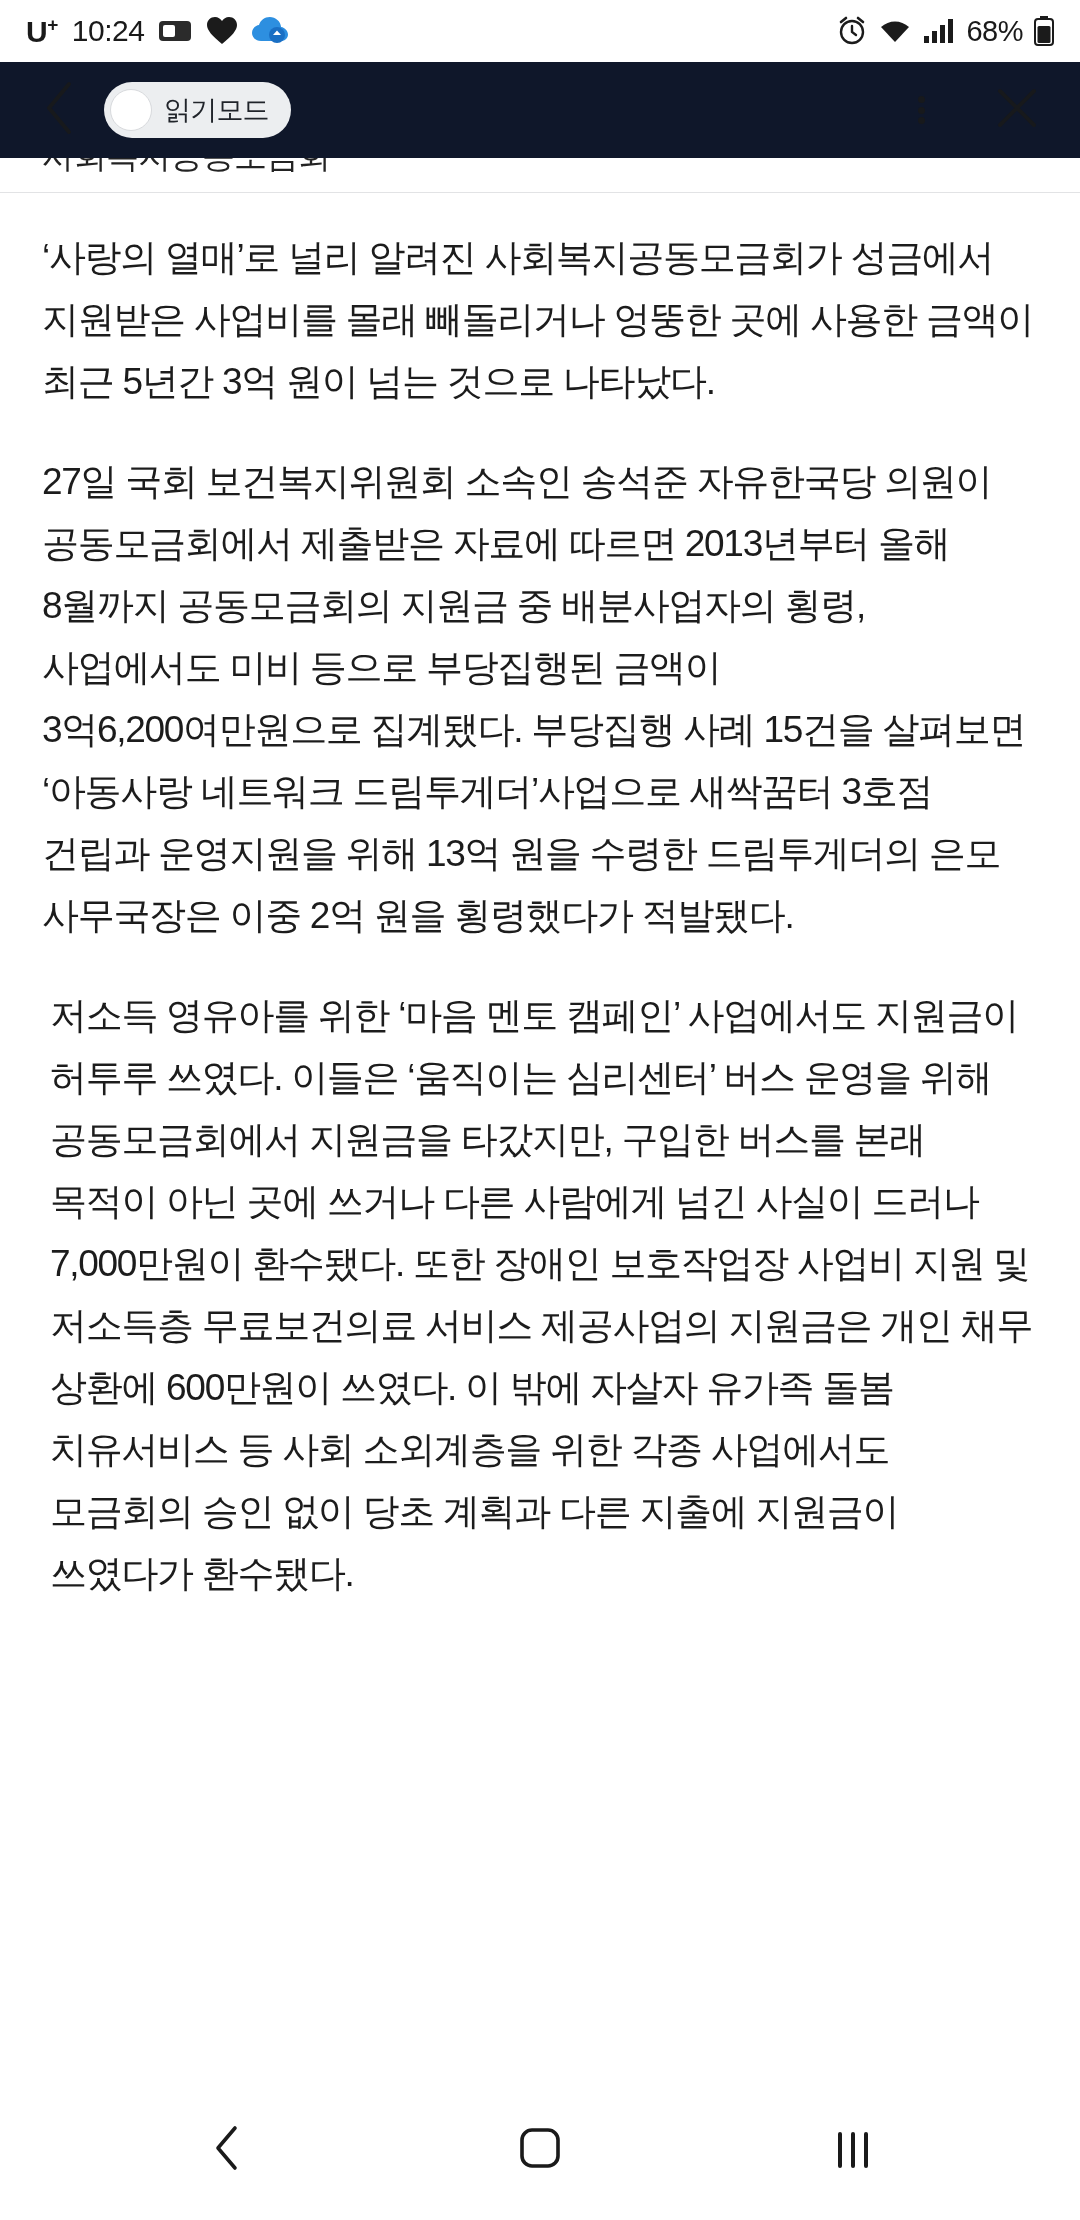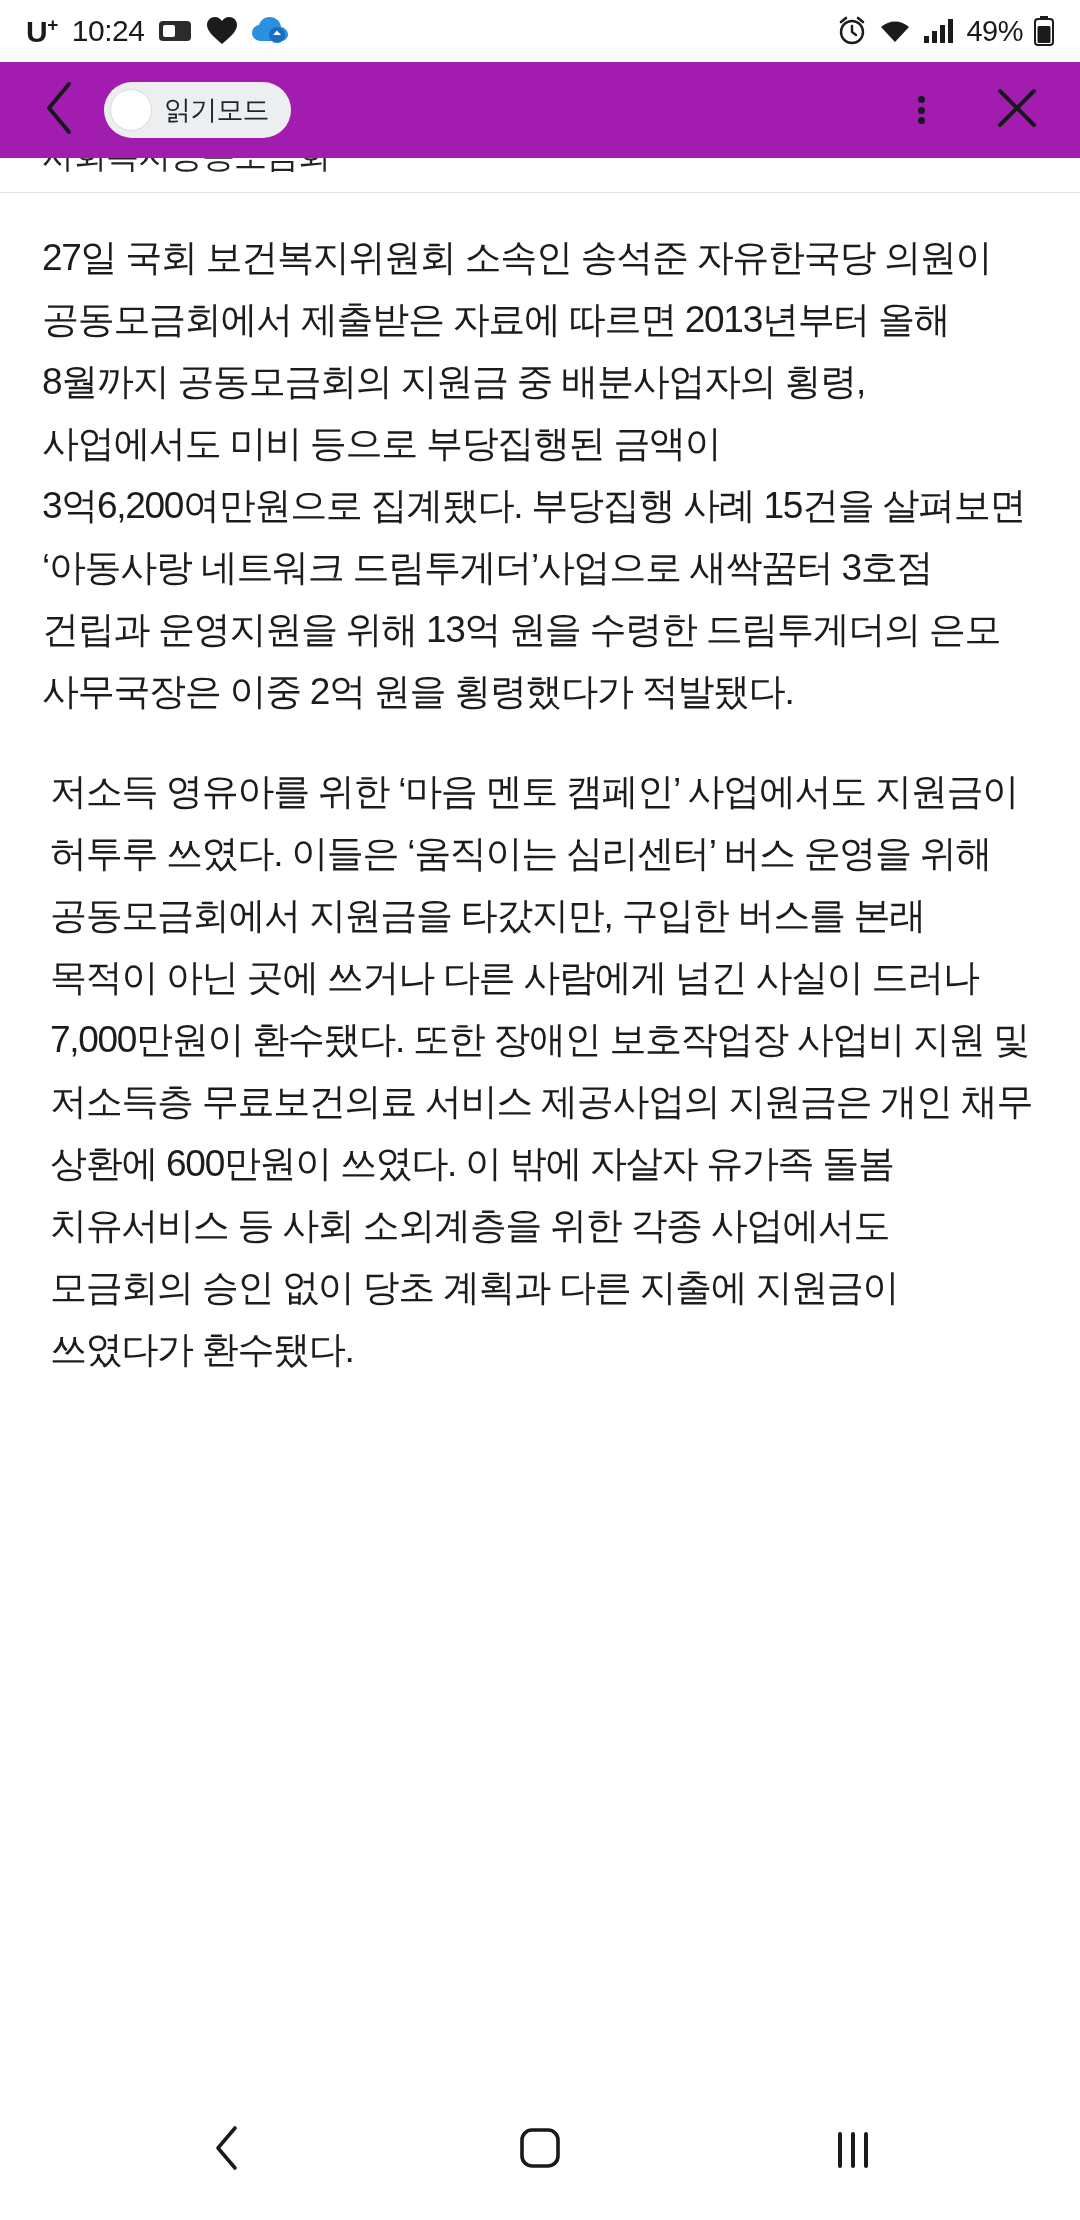--- a/index.html
+++ b/index.html
@@ -64,21 +64,21 @@
     letter-spacing: -0.5px;
   }
 
   
   .app-bar {
     height: 96px;
     display: flex;
     align-items: center;
     padding: 0 30px;
     box-sizing: border-box;
-    background: #a21caf;
+    background: #0f172a;
     position: relative;
   }
   .back-btn {
     width: 60px;
     height: 60px;
     display: flex;
     align-items: center;
     justify-content: center;
     margin-right: 14px;
   }
@@ -247,21 +247,21 @@
         </svg>
     </span>
     <span class="si">
       <svg width="32" height="26" viewBox="0 0 32 26">
           <rect x="1" y="18" width="5" height="7" fill="#1b1b1b"></rect>
           <rect x="9" y="13" width="5" height="12" fill="#1b1b1b"></rect>
           <rect x="17" y="7" width="5" height="18" fill="#1b1b1b"></rect>
           <rect x="25" y="1" width="5" height="24" fill="#1b1b1b"></rect>
         </svg>
     </span>
-    <span class="battery-text">49%</span>
+    <span class="battery-text">68%</span>
     <span class="si">
       <svg width="20" height="30" viewBox="0 0 20 30">
           <rect x="6" y="0" width="8" height="3" fill="#1b1b1b"></rect>
           <rect x="1" y="3" width="18" height="26" rx="3" fill="none" stroke="#1b1b1b" stroke-width="2"></rect>
           <rect x="3.5" y="10" width="13" height="17" rx="1.5" fill="#1b1b1b"></rect>
         </svg>
     </span>
   </div>
 </div>
 
@@ -297,20 +297,21 @@
   </div>
 </div>
 
 <div class="content-wrap">
   <div class="clipped-top">
     <span class="ghost">사회복지공동모금회</span>
   </div>
   <div class="divider"></div>
 
   <div class="article">
+    <p>‘사랑의 열매’로 널리 알려진 사회복지공동모금회가 성금에서 지원받은 사업비를 몰래 빼돌리거나 엉뚱한 곳에 사용한 금액이 최근 5년간 3억 원이 넘는 것으로 나타났다.</p>
     <p>27일 국회 보건복지위원회 소속인 송석준 자유한국당 의원이 공동모금회에서 제출받은 자료에 따르면 2013년부터 올해 8월까지 공동모금회의 지원금 중 배분사업자의 횡령, 사업에서도 미비 등으로 부당집행된 금액이 3억6,200여만원으로 집계됐다. 부당집행 사례 15건을 살펴보면 ‘아동사랑 네트워크 드림투게더’사업으로 새싹꿈터 3호점 건립과 운영지원을 위해 13억 원을 수령한 드림투게더의 은모 사무국장은 이중 2억 원을 횡령했다가 적발됐다.</p>
     <p>저소득 영유아를 위한 ‘마음 멘토 캠페인’ 사업에서도 지원금이 허투루 쓰였다. 이들은 ‘움직이는 심리센터’ 버스 운영을 위해 공동모금회에서 지원금을 타갔지만, 구입한 버스를 본래 목적이 아닌 곳에 쓰거나 다른 사람에게 넘긴 사실이 드러나 7,000만원이 환수됐다. 또한 장애인 보호작업장 사업비 지원 및 저소득층 무료보건의료 서비스 제공사업의 지원금은 개인 채무 상환에 600만원이 쓰였다. 이 밖에 자살자 유가족 돌봄 치유서비스 등 사회 소외계층을 위한 각종 사업에서도 모금회의 승인 없이 당초 계획과 다른 지출에 지원금이 쓰였다가 환수됐다.</p>
   </div>
 </div>
 
 <div class="nav-bar">
   <div class="nav-btn">
     <span>
       <svg width="30" height="46" viewBox="0 0 30 46">
           <path d="M23 3 L6 23 L23 43" fill="none" stroke="#1a1a1a" stroke-width="3.6" stroke-linecap="round" stroke-linejoin="round"></path>

